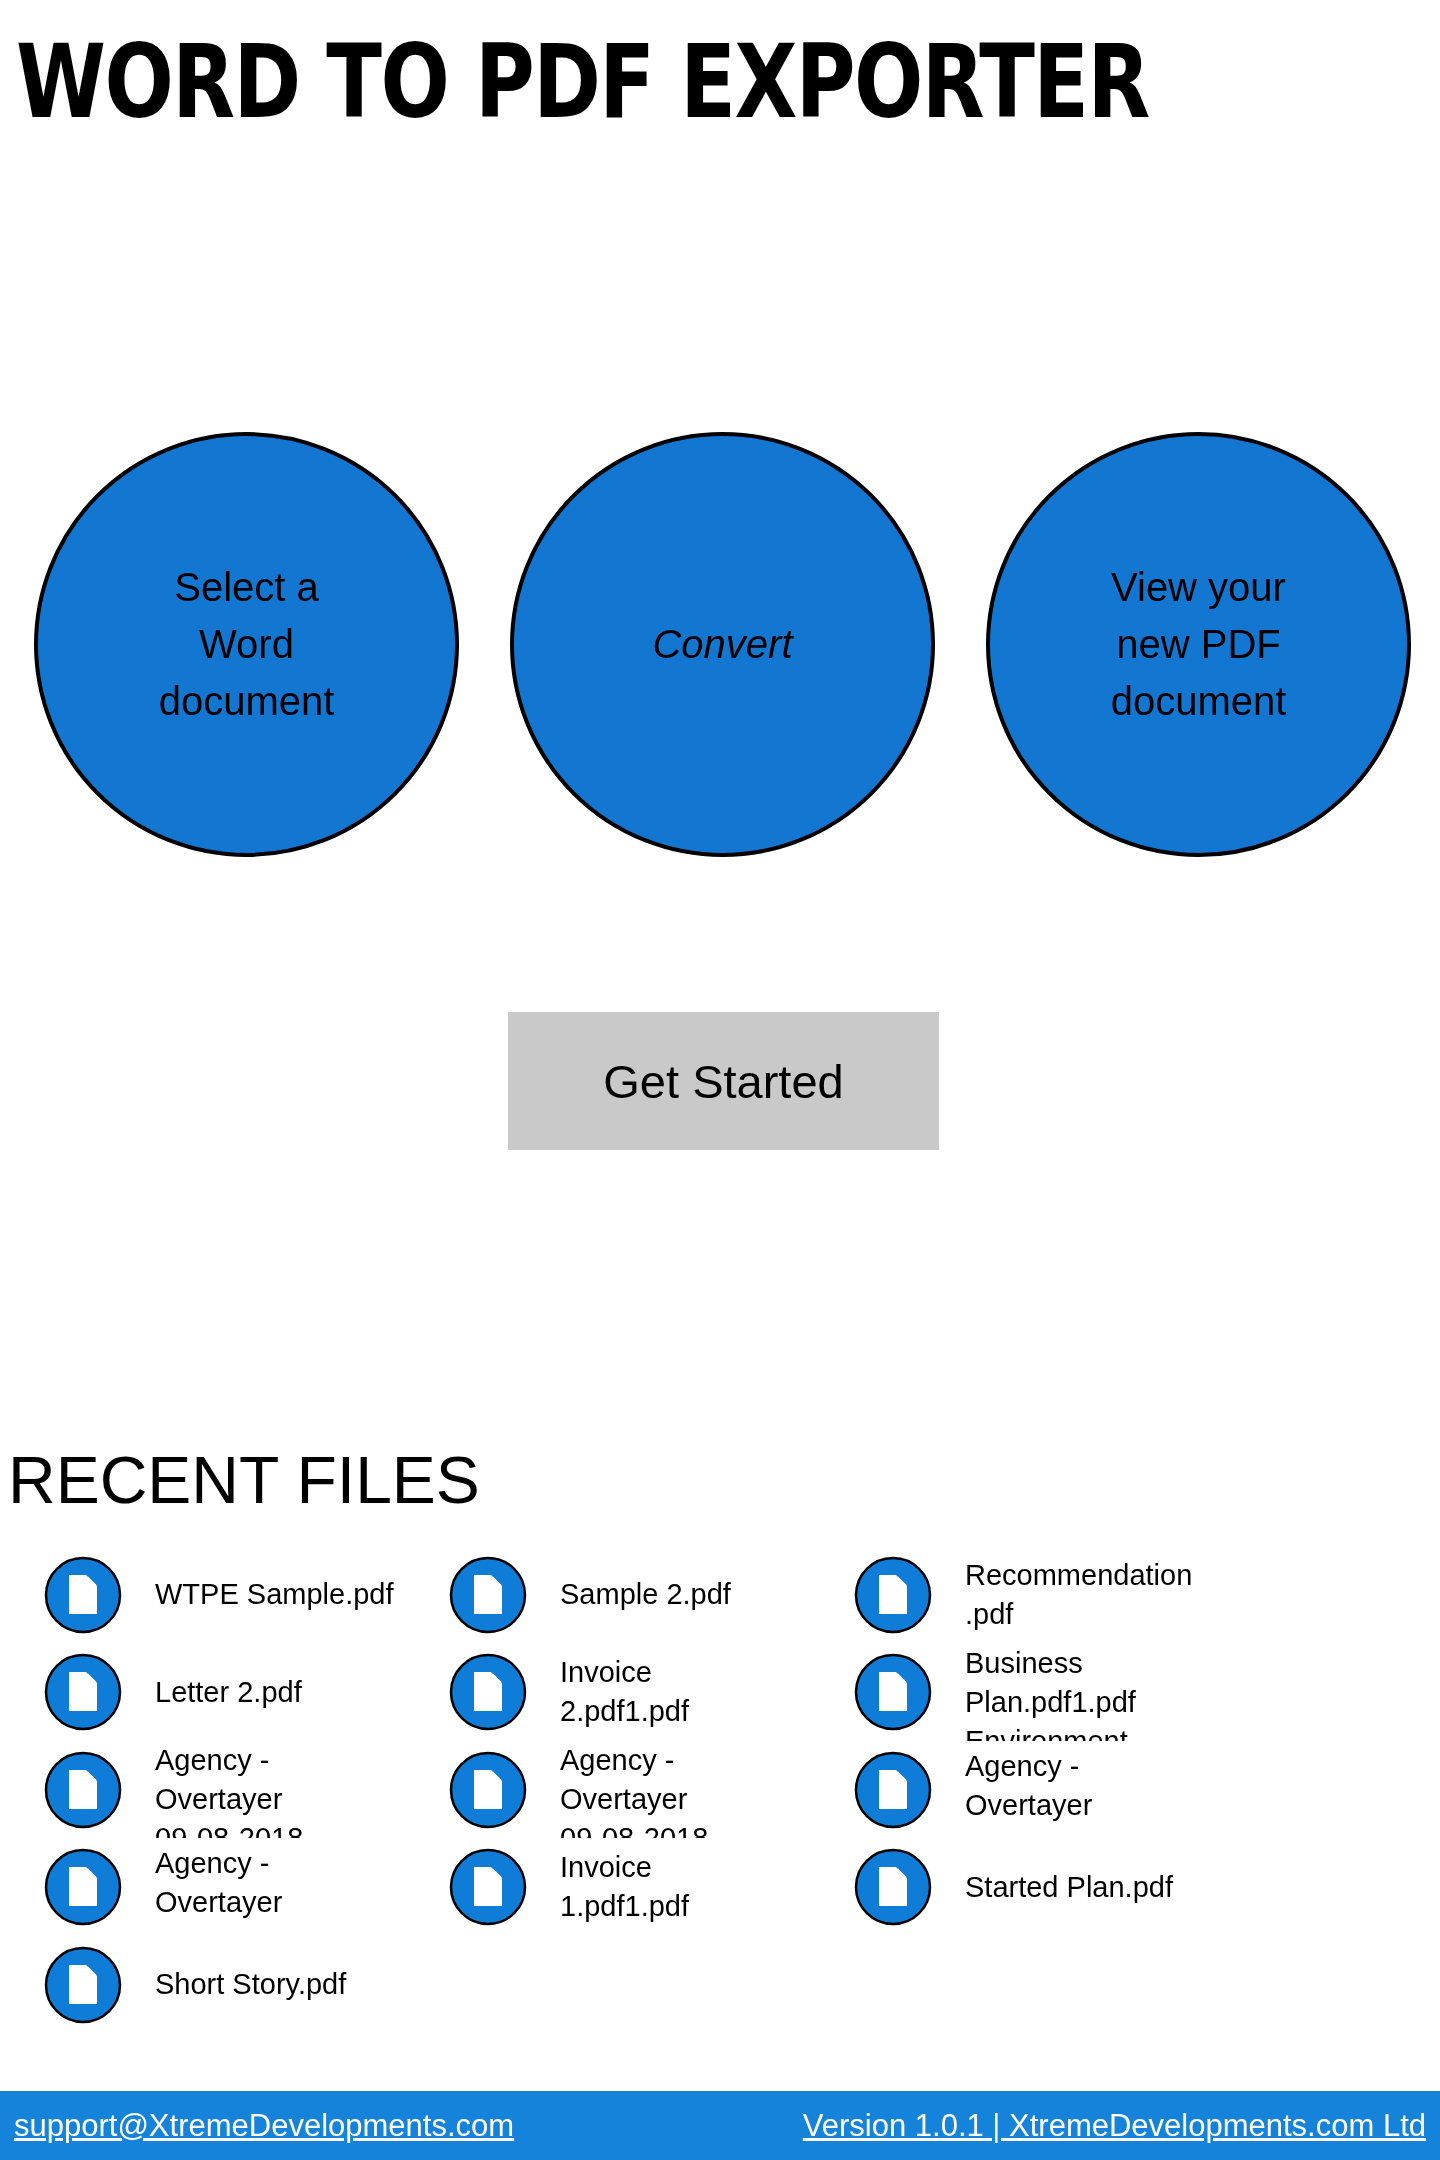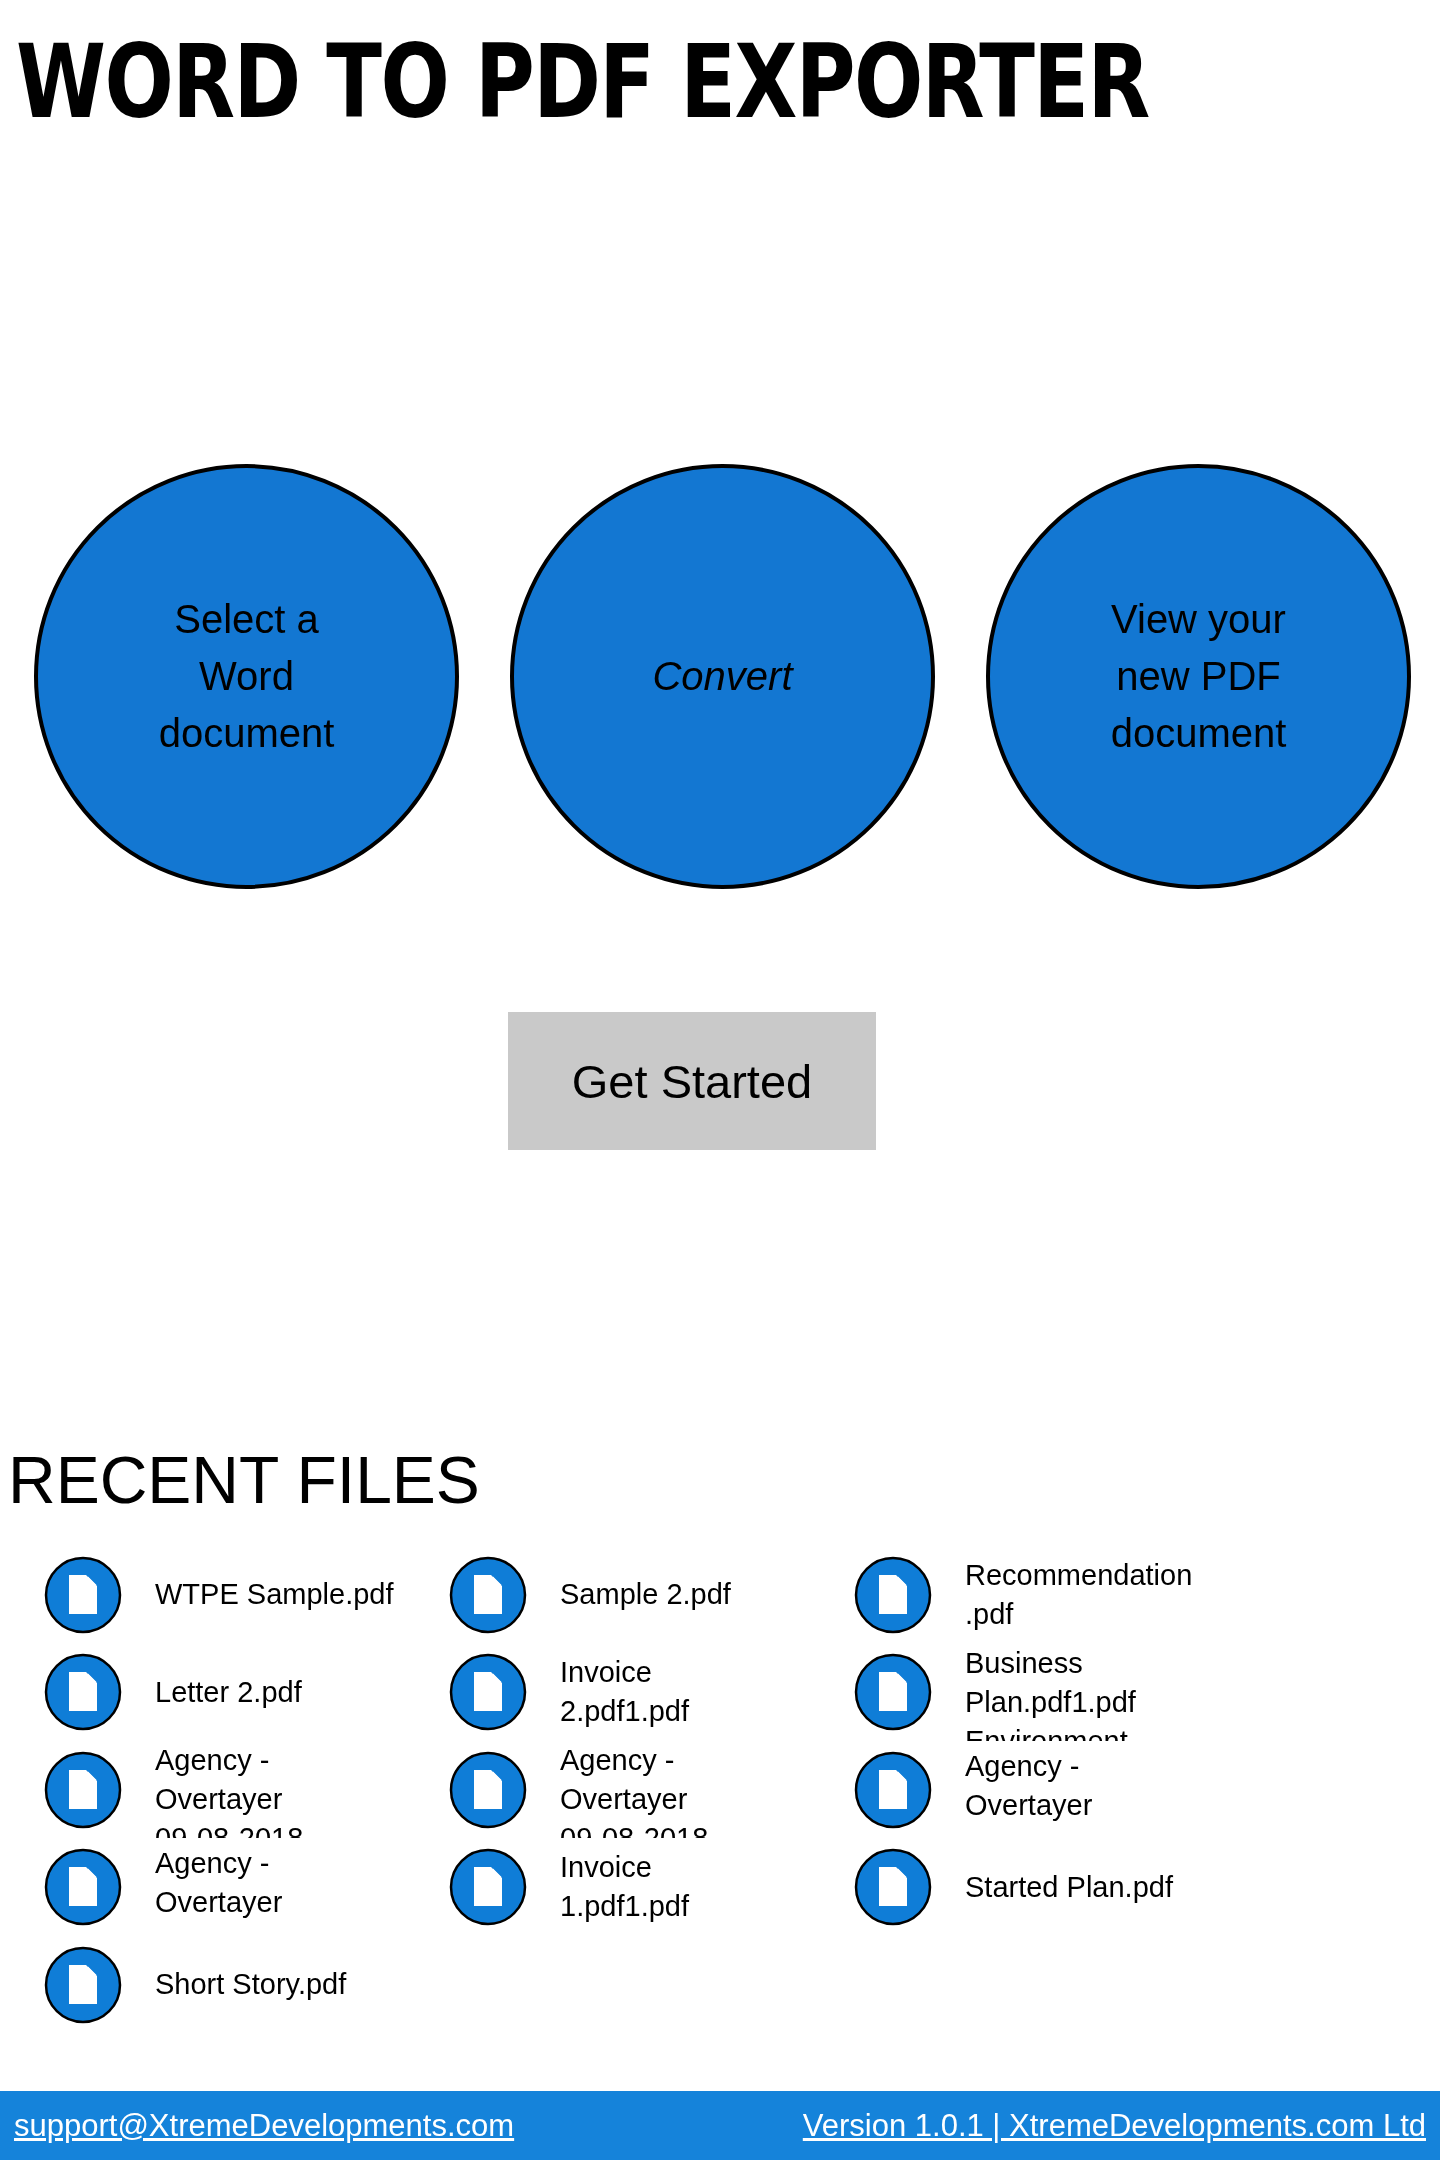--- a/index.html
+++ b/index.html
@@ -26,37 +26,37 @@
     font-size:102px;
     letter-spacing:-2px;
     white-space:nowrap;
     transform:scaleX(0.80);
     transform-origin:left top;
   }
 
   
   .steps{position:absolute;left:0;top:0;width:100%;}
   .step-circle{
-    position:absolute;top:464px;
+    position:absolute;top:432px;
     width:425px;height:425px;
     border-radius:50%;
     background:var(--circle-fill);
     border:4px solid #000;
     display:flex;align-items:center;justify-content:center;
     text-align:center;
     font-size:40px;line-height:57px;
   }
   .step-circle[data-step="0"]{left:34px;}
   .step-circle[data-step="1"]{left:510px;font-style:italic;}
   .step-circle[data-step="2"]{left:986px;}
 
   
   .get-started{
     position:absolute;left:508px;top:1012px;
-    width:368px;height:138px;
+    width:431px;height:138px;
     background:var(--button-bg);
     border:none;
     font-family:inherit;
     font-size:47px;color:#000;
     display:flex;align-items:center;justify-content:center;
     cursor:pointer;
   }
 
   
   .recent-heading{

